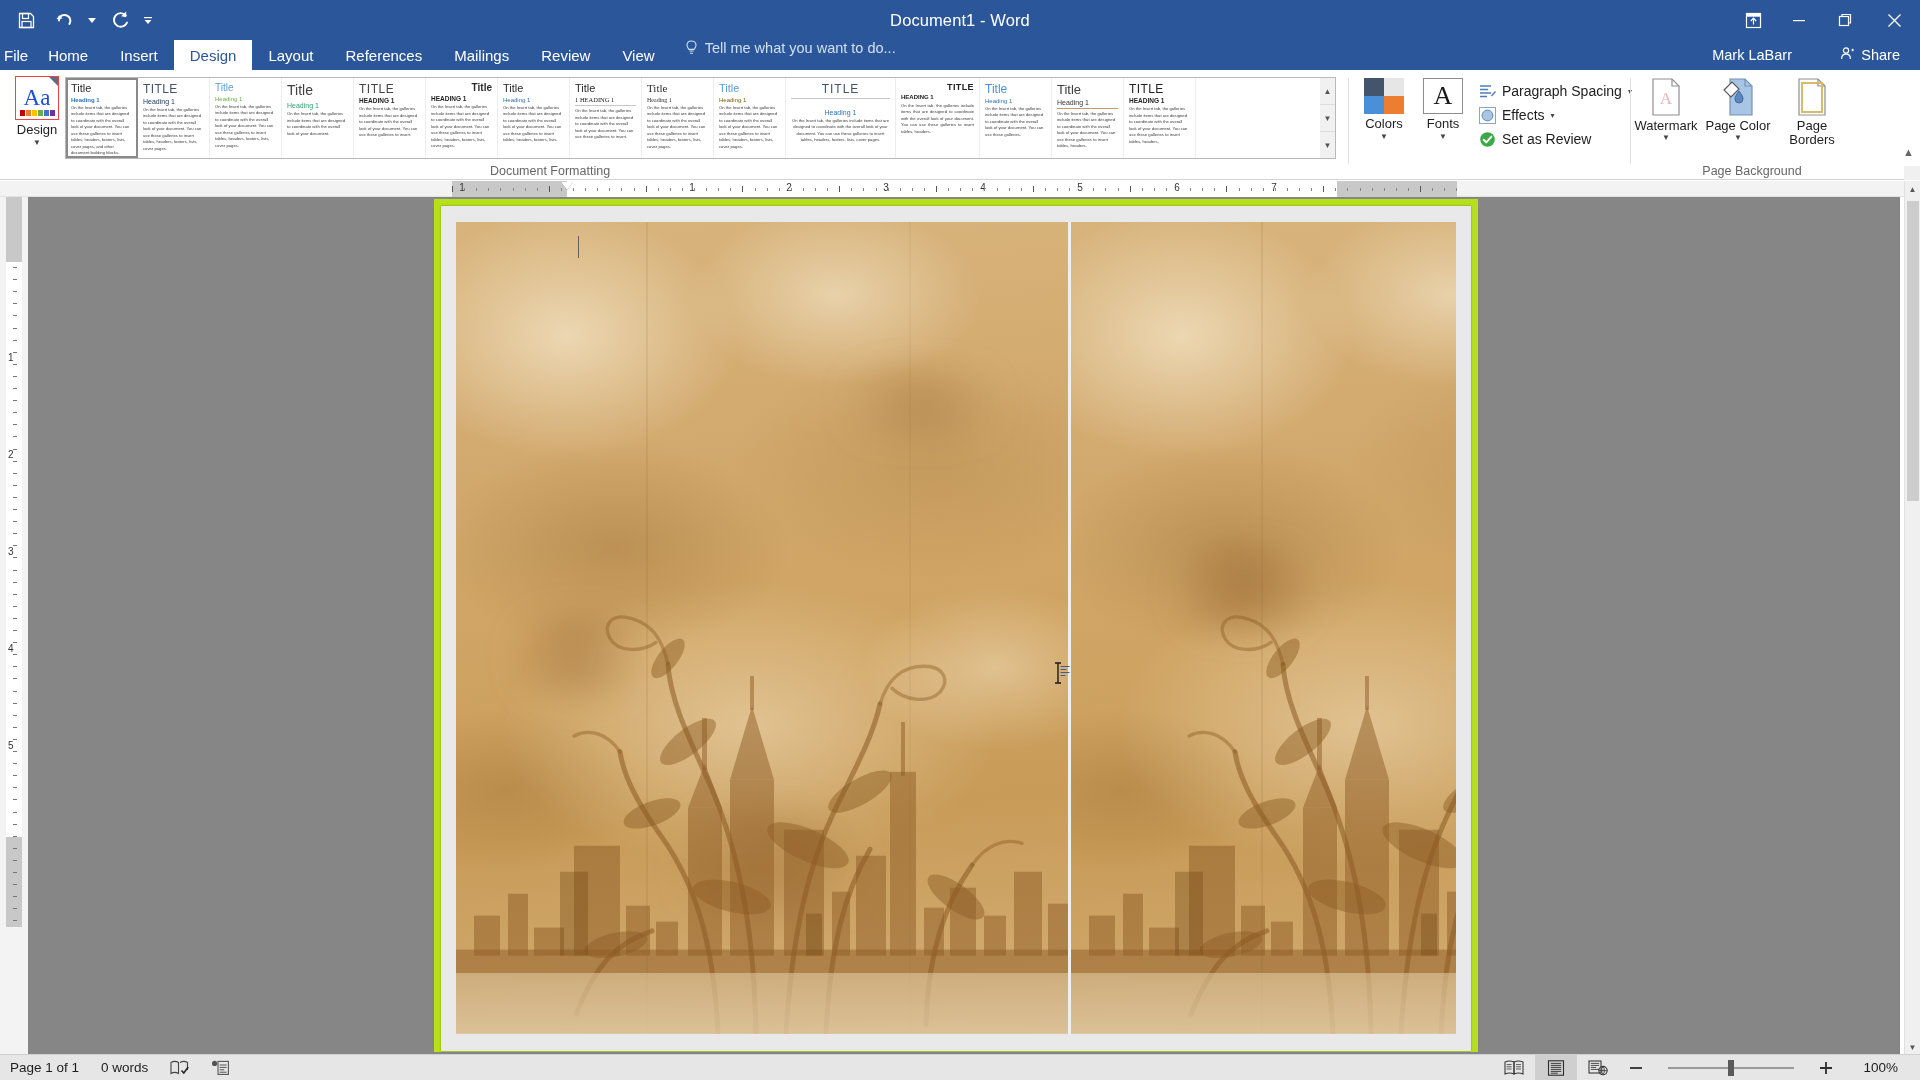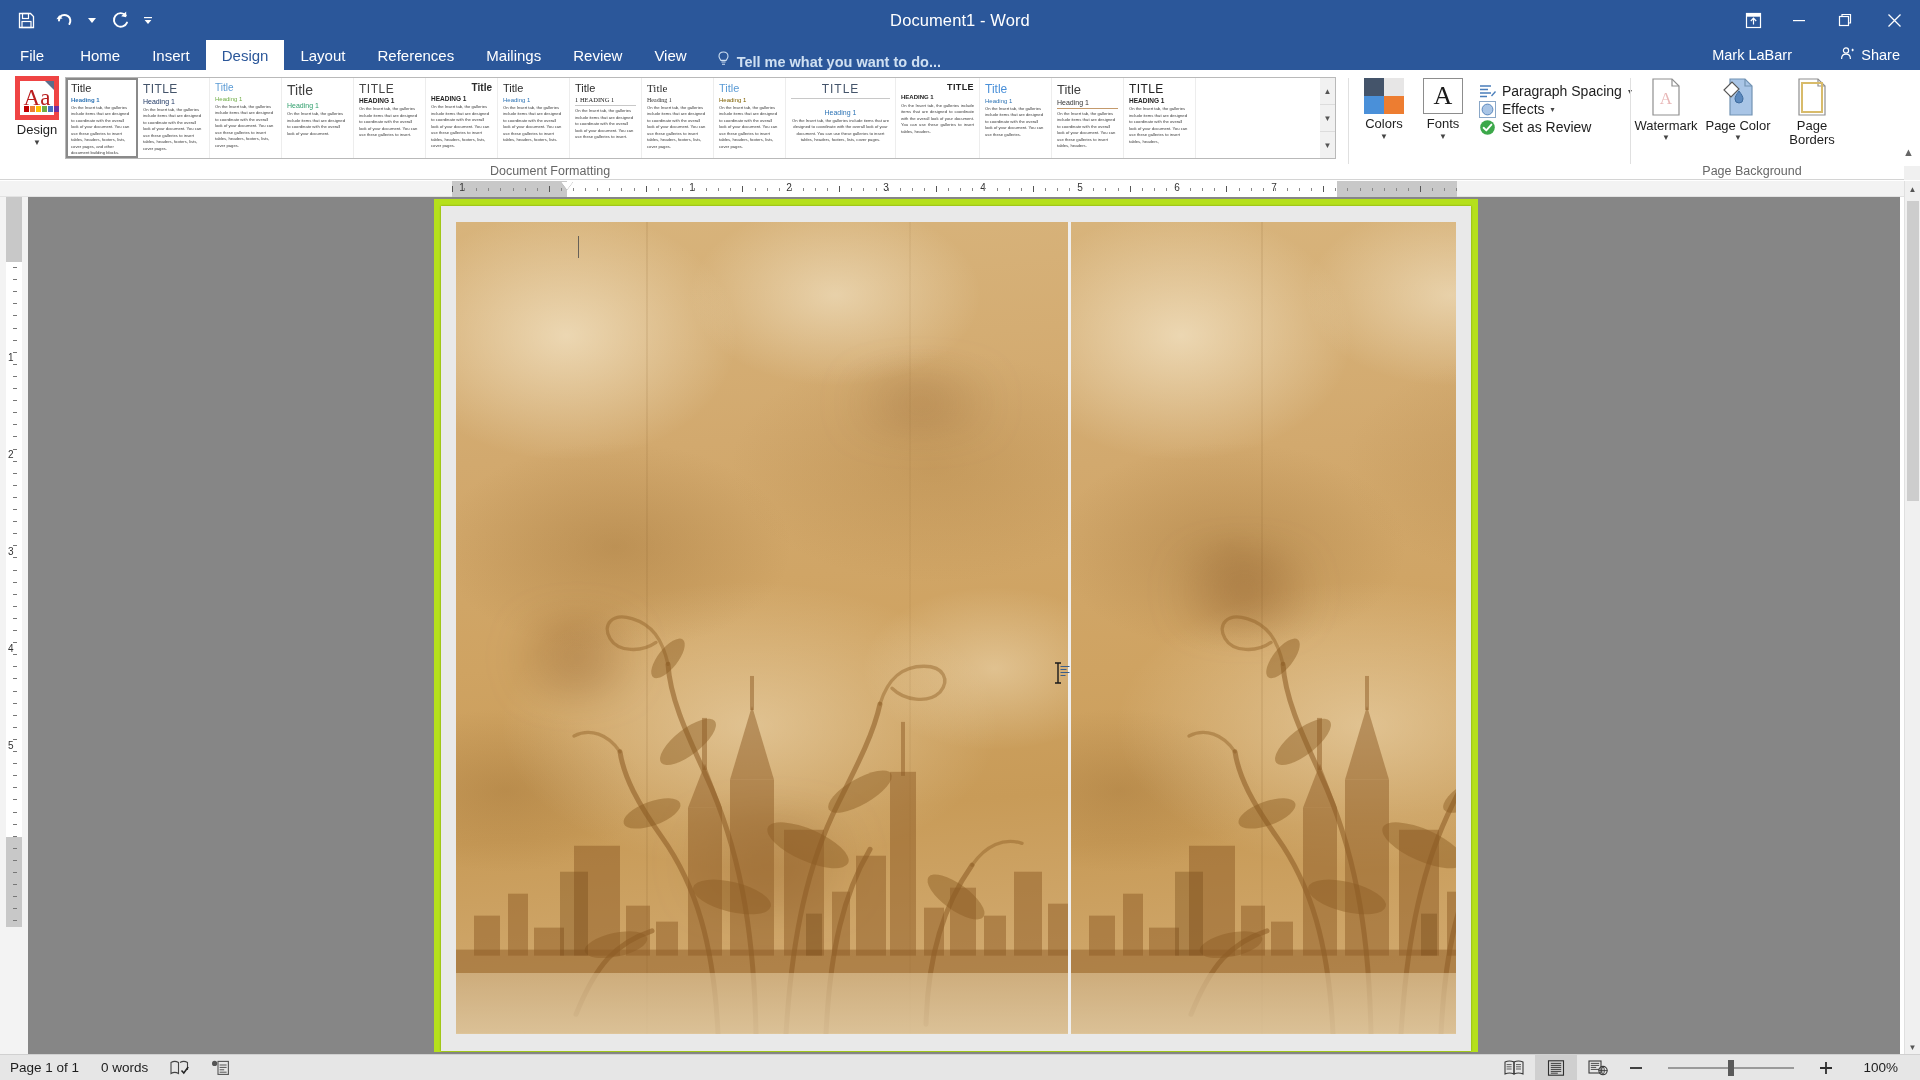--- a/index.html
+++ b/index.html
@@ -34,25 +34,25 @@
 
   
   .tabstrip {
     position: absolute; top: 40px; left: 0; width: 1920px; height: 30px;
     background: #2b579a; color: #fff; display: flex; align-items: stretch;
   }
   .tab {
     padding: 0 16px; display: flex; align-items: center; font-size: 15px;
     white-space: nowrap; color: #ffffff;
   }
-  .tab.file { padding: 0 20px; }
+  .tab.file { padding: 0 4px; }
   .tab.active { background: #ffffff; color: #2b579a; }
   .tellme {
-    display: flex; align-items: flex-end; gap: 7px; padding: 0 14px;
-    font-size: 14.5px; color: #cfe0f2; font-style: normal; font-weight: bold;
+    display: flex; align-items: flex-start; gap: 7px; padding: 0 14px;
+    font-size: 14.5px; color: #cfe0f2; font-style: normal;
   }
   .user {
     position: absolute; right: 128px; top: 0; height: 30px; display: flex; align-items: center;
     font-size: 14.5px; color: #fff;
   }
   .share {
     position: absolute; right: 10px; top: 0; height: 30px; display: flex; align-items: center;
     gap: 6px; font-size: 14.5px; color: #fff; padding: 0 10px;
   }
 
@@ -67,23 +67,23 @@
     font-size: 12.5px; color: #666; white-space: nowrap;
   }
   .grp-sep { position: absolute; top: 8px; width: 1px; height: 86px; background: #e0e0e0; }
 
   
   .themes-btn {
     position: absolute; top: 6px; left: 6px; width: 62px; height: 90px;
     display: flex; flex-direction: column; align-items: center; gap: 2px;
   }
   .themes-ico {
-    width: 44px; height: 44px; border: 5px solid #ef4444; background: #fff; position: relative;
+    width: 44px; height: 44px; border: 1px solid #ef4444; background: #fff; position: relative;
     display: flex; align-items: center; justify-content: center;
-    font-size: 23px; color: #b91c1c; font-family: "Liberation Serif", serif;
+    font-size: 23px; color: #1d4ed8; font-family: "Liberation Serif", serif;
   }
   .themes-ico:after {
     content: ""; position: absolute; top: 0; right: 0; border-width: 0 9px 9px 0;
     border-style: solid; border-color: transparent #5a6e8c transparent transparent;
   }
   .sw-row { position: absolute; bottom: 3px; left: 4px; display: flex; gap: 1px; }
   .sw { width: 5px; height: 6px; }
   .themes-lbl { font-size: 13px; color: #222; }
   .themes-caret { font-size: 8px; color: #444; line-height: 8px; }
 
@@ -116,21 +116,21 @@
   .colors-ico { width: 40px; height: 36px; display: grid; grid-template-columns: 1fr 1fr; grid-template-rows: 1fr 1fr; }
   .fonts-ico {
     width: 40px; height: 36px; border: 1px solid #8d8d8d; background: #fff;
     display: flex; align-items: center; justify-content: center;
     font-family: "Liberation Serif", serif; font-size: 26px; color: #1a1a1a; line-height: 1;
   }
   .cf-lbl { font-size: 13px; color: #222; }
   .cf-caret { font-size: 8px; color: #444; line-height: 8px; }
 
   
-  .stack { position: absolute; top: 12px; display: flex; flex-direction: column; }
+  .stack { position: absolute; top: 12px; display: flex; flex-direction: column; gap: 6px; }
   .stack-row { display: flex; align-items: center; gap: 6px; font-size: 14px; color: #1d1d1d; white-space: nowrap; }
   .stack-ico { width: 18px; height: 18px; display: flex; align-items: center; justify-content: center; }
   .mini-caret { font-size: 8px; color: #444; }
 
   
   .pb-btn {
     position: absolute; top: 6px; width: 68px; height: 92px;
     display: flex; flex-direction: column; align-items: center; gap: 1px; text-align: center;
   }
   .pb-ico { width: 42px; height: 42px; display: flex; align-items: center; justify-content: center; }

